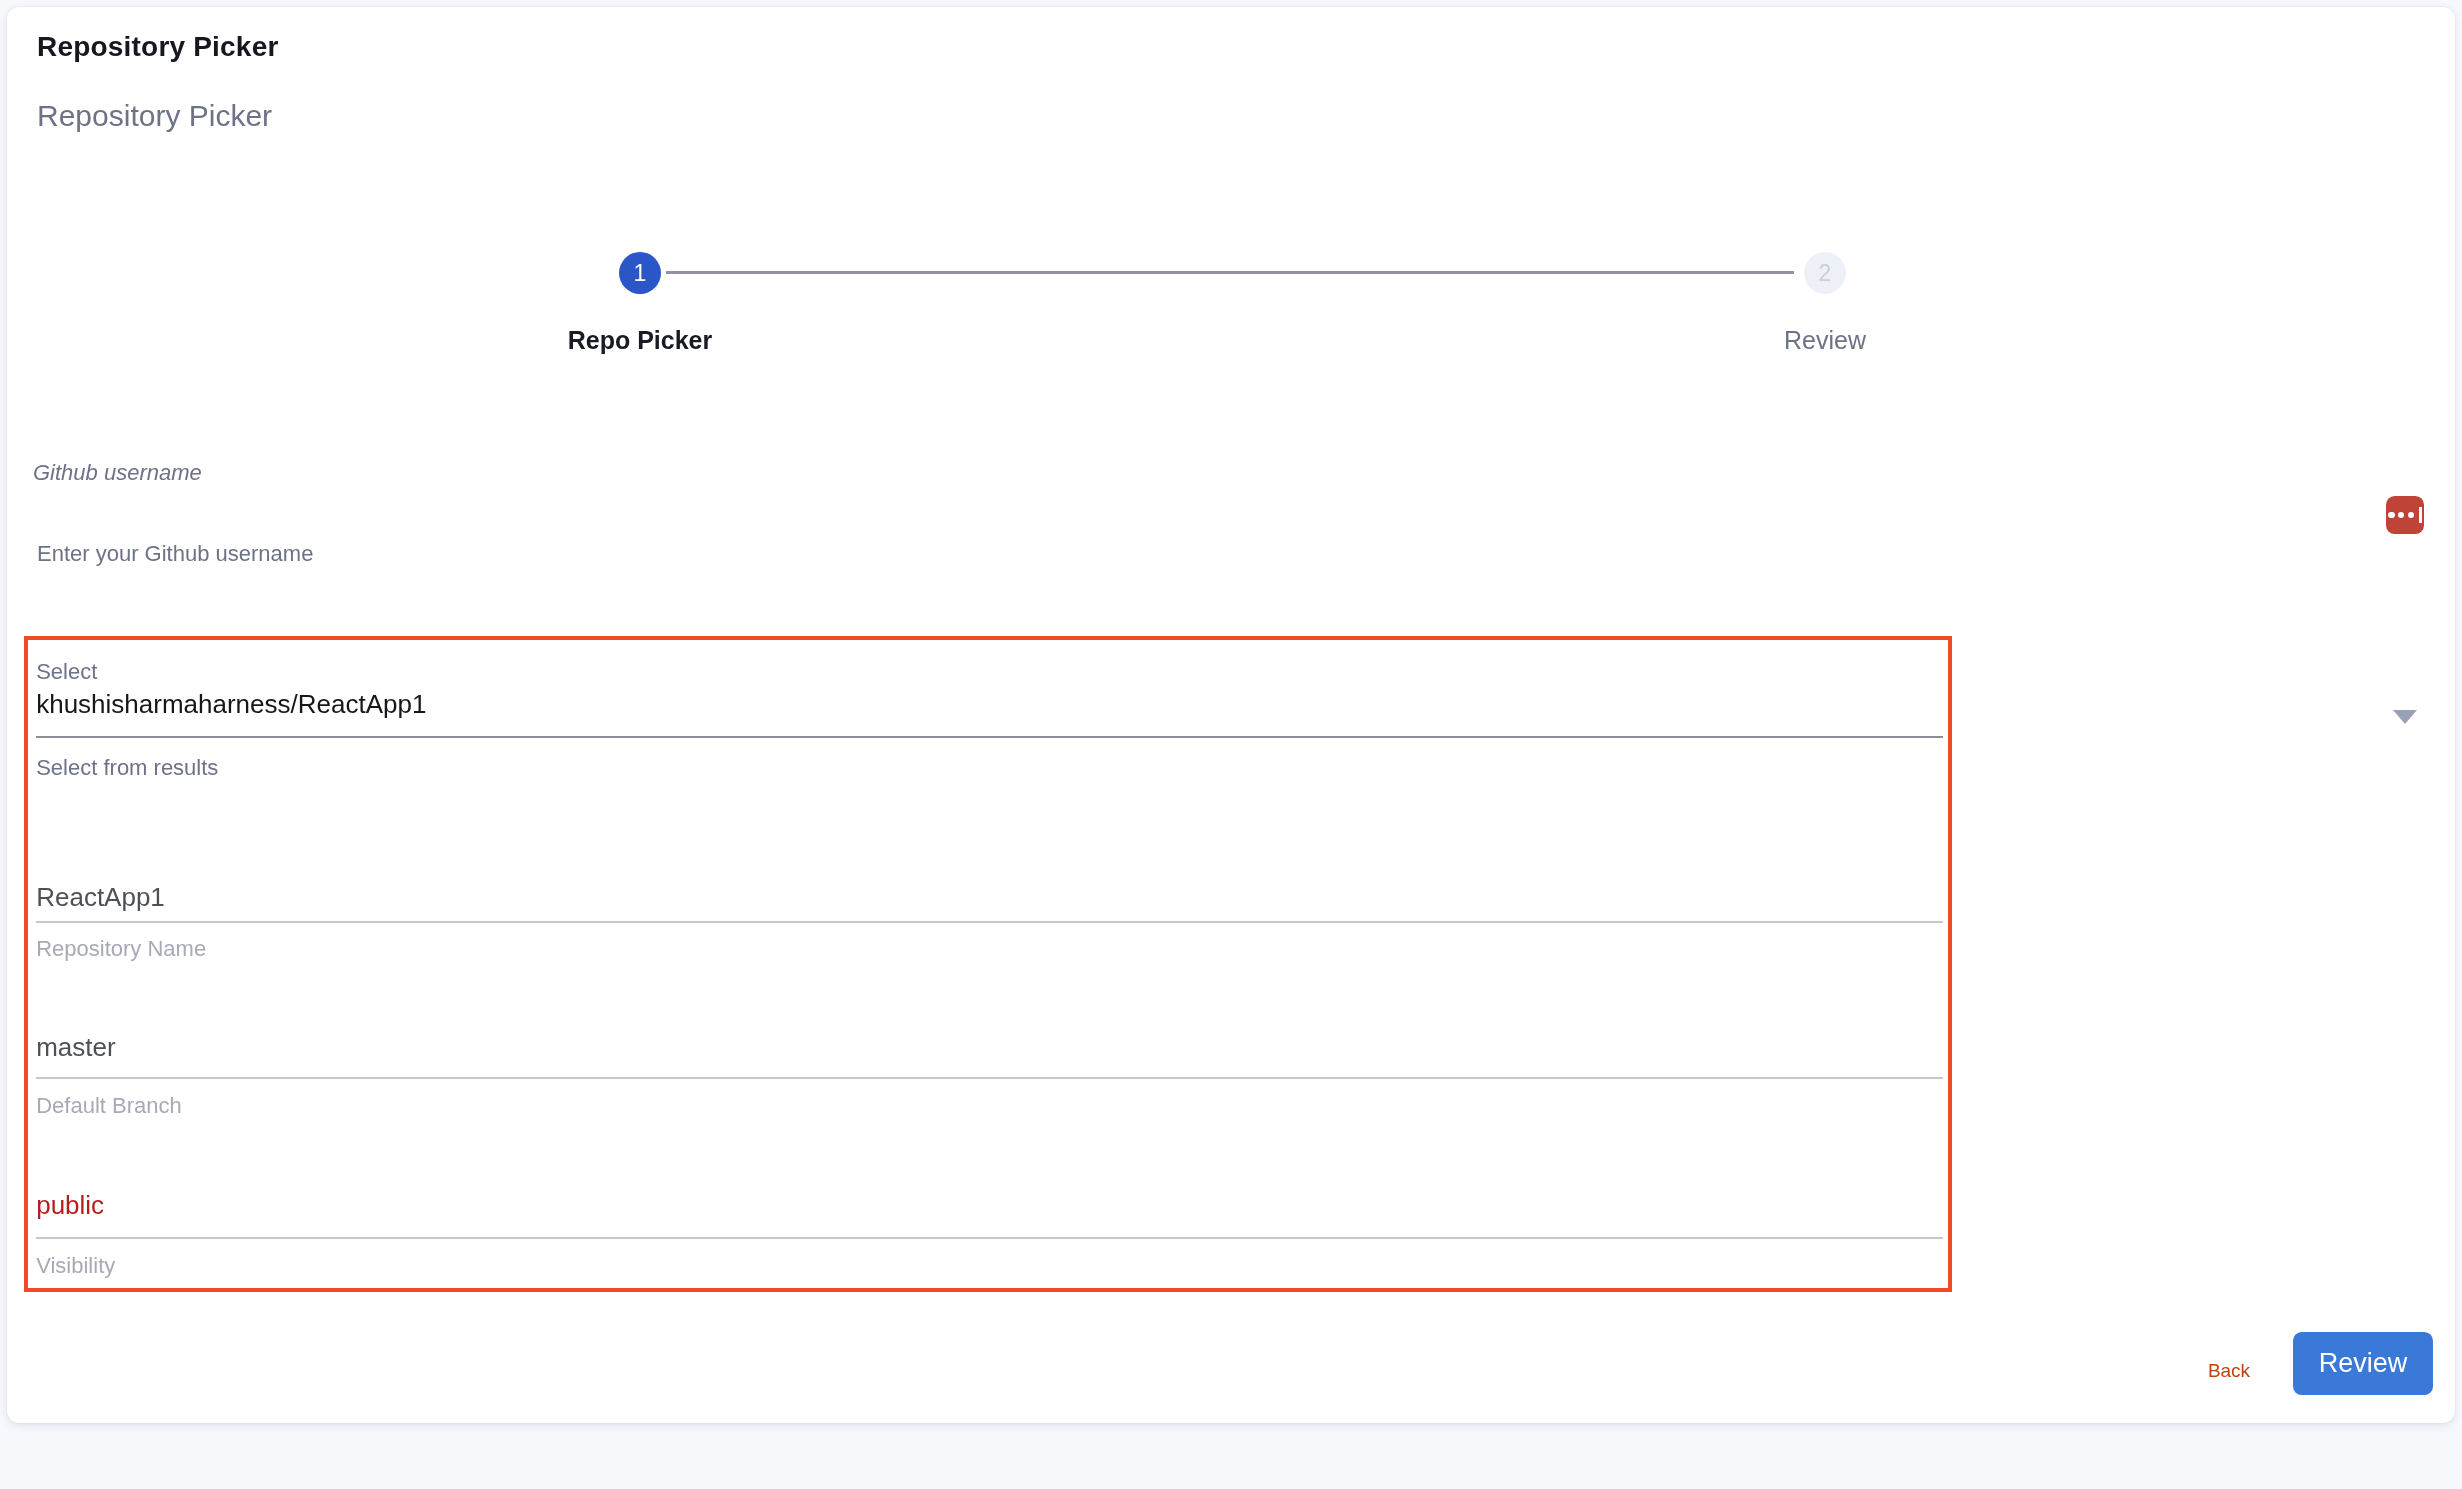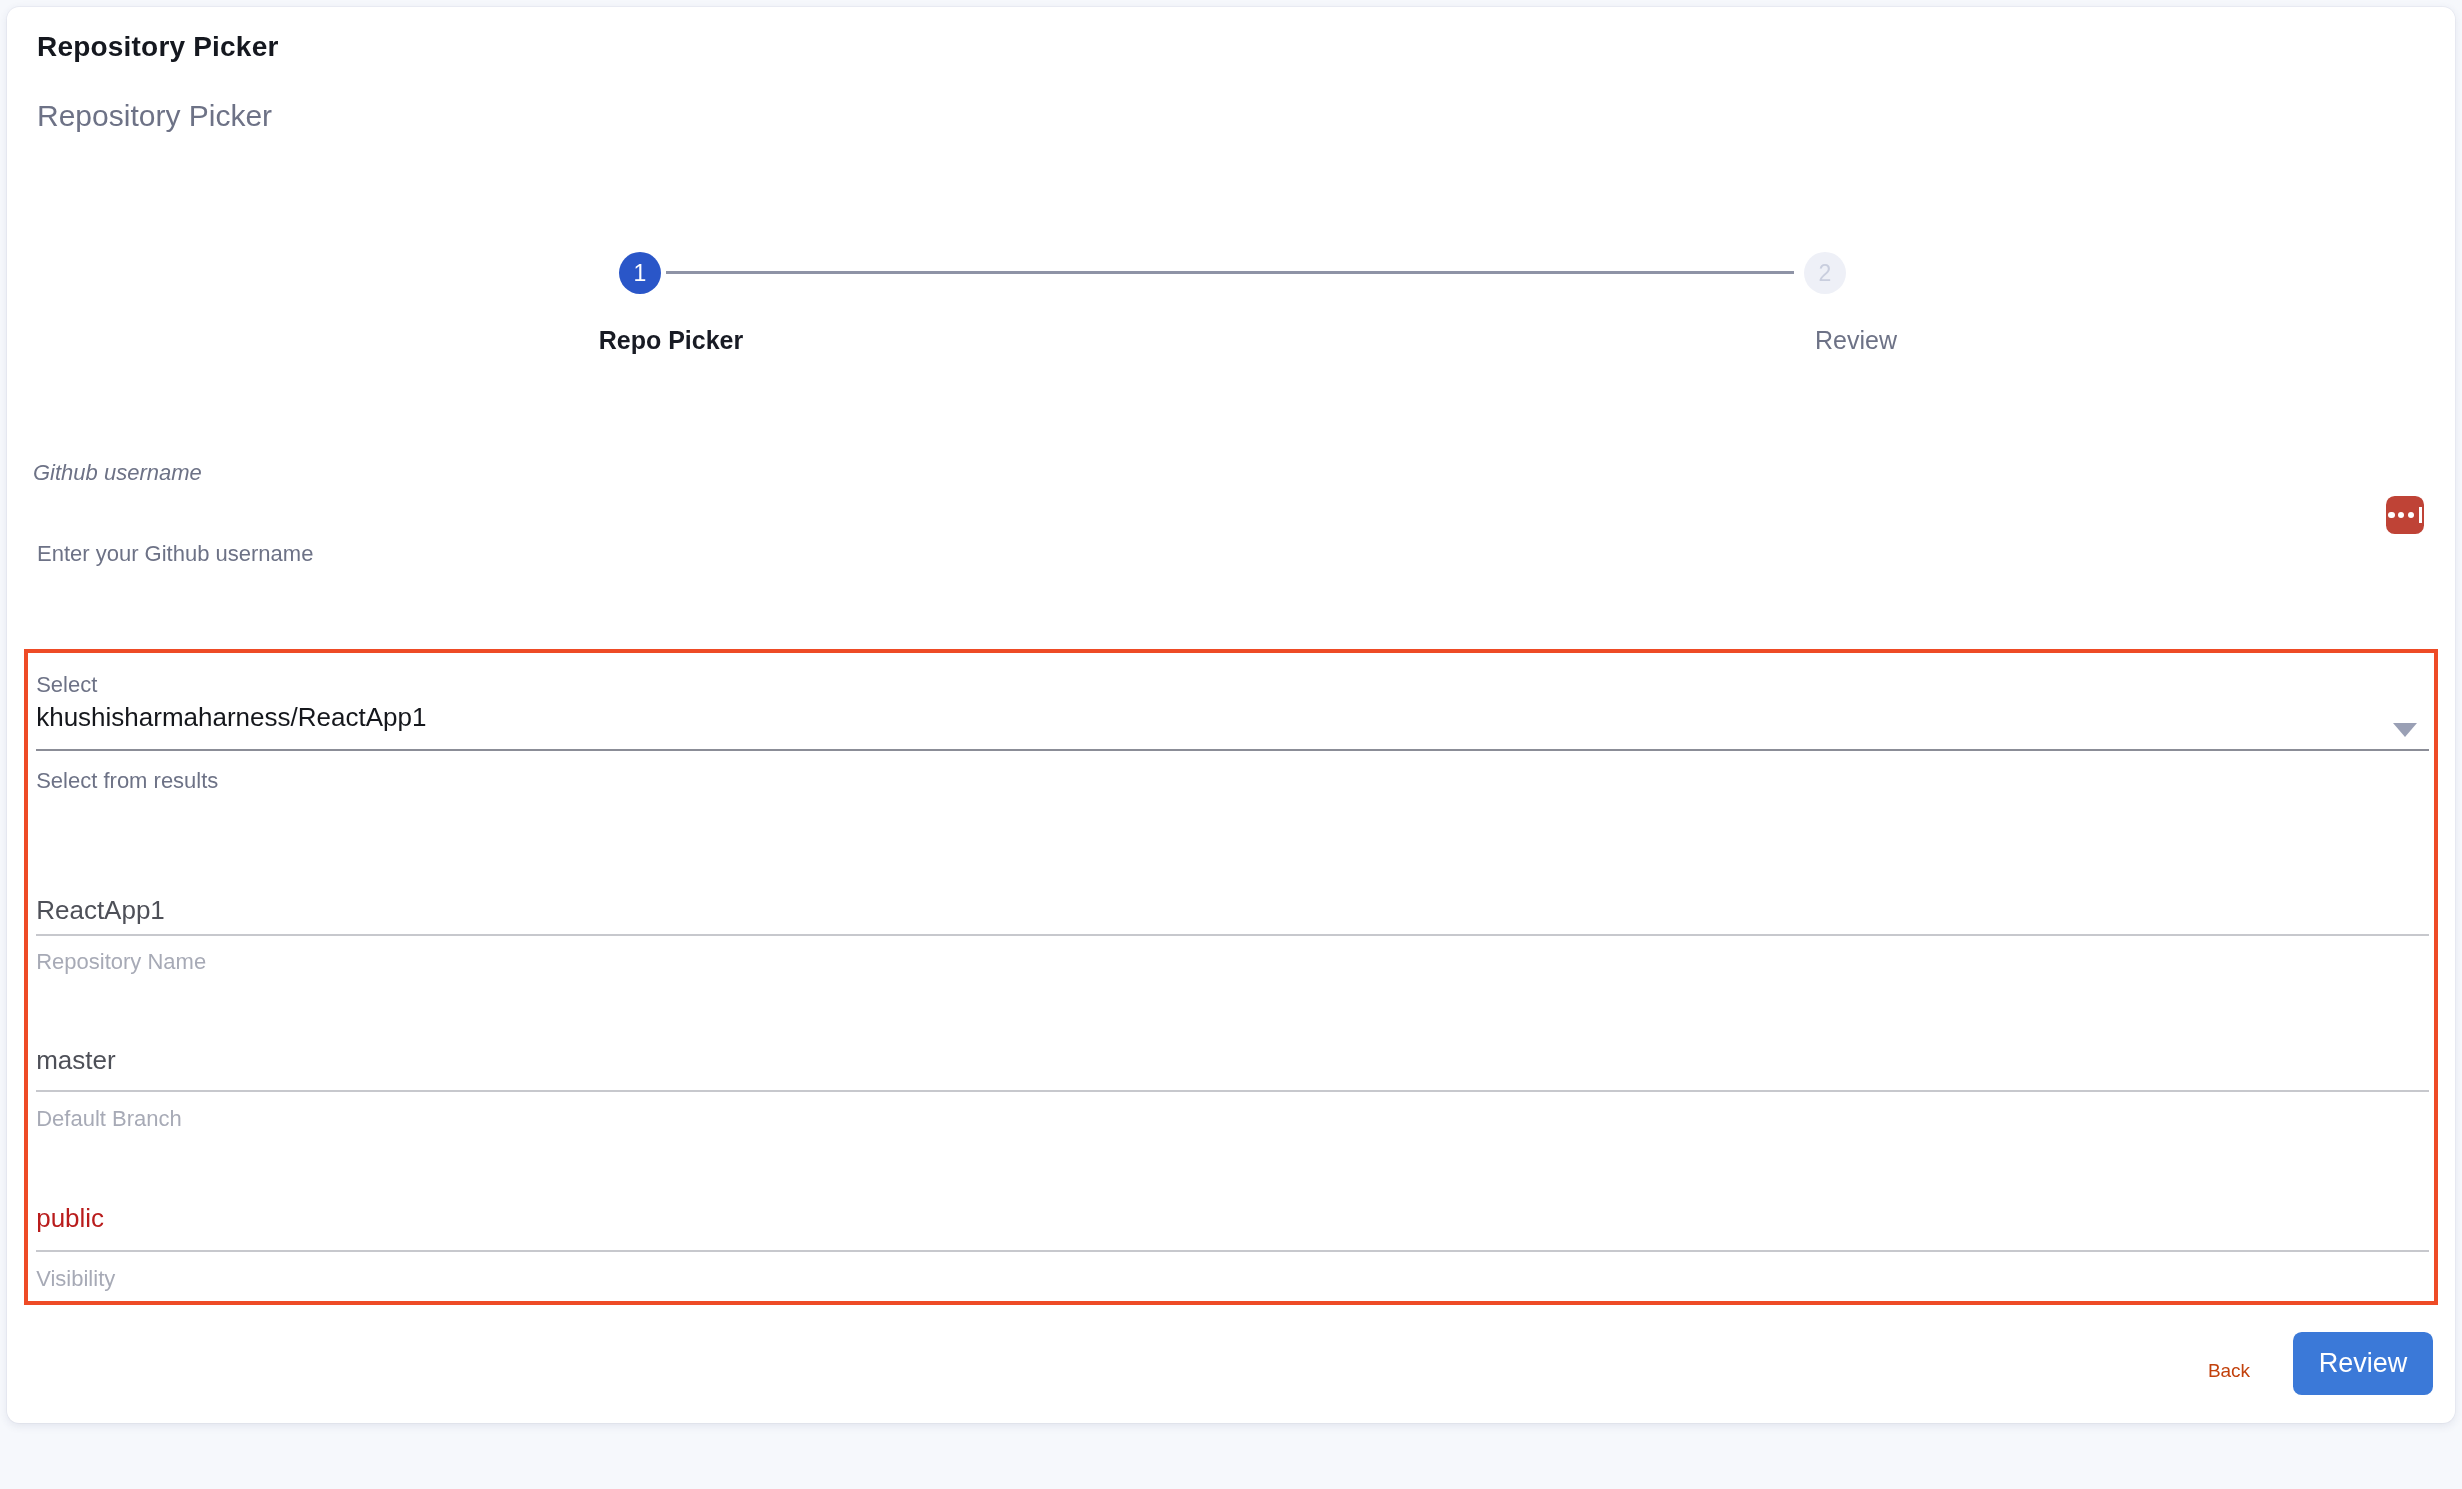--- a/index.html
+++ b/index.html
@@ -31,21 +31,21 @@
     position:absolute; width:42px; height:42px; border-radius:50%;
     display:flex; align-items:center; justify-content:center;
     font-size:23px;
   }
   .step-circle.active { background:#2a56c8; color:#ffffff; left:612px; top:245px; }
   .step-circle.inactive { background:#eef0f7; color:#c9cede; left:1797px; top:245px; }
   .step-line {
     position:absolute; left:659px; top:264px; width:1128px; height:2.6px;
     background:#8e93a6;
   }
-  .step-label { position:absolute; top:319px; transform:translateX(-50%); font-size:25px; white-space:nowrap;margin-left:31px; }
+  .step-label { position:absolute; top:319px; transform:translateX(-50%); font-size:25px; white-space:nowrap; }
   .step-label.active { left:633px; color:#181b24; font-weight:700; }
   .step-label.inactive { left:1818px; color:#6d7286; font-weight:400; }
 
   
   .gh-label { position:absolute; left:26px; top:453px; font-size:22px; color:#6d7286;font-style:italic; }
   .gh-input {
     position:absolute; left:26px; top:480px; width:2384px; height:56px;
     background:#e8f0fe; border:none; border-bottom:3.5px solid #7d8089;
     font-size:30px; color:#15171c; padding:0 52px 0 3.5px;
     font-family:"Liberation Sans", sans-serif; outline:none;
@@ -55,21 +55,21 @@
     background:#bf4336; border-radius:8.7px;
     display:flex; align-items:center; justify-content:center; gap:3.5px;
     cursor:pointer;
   }
   .lastpass-icon .dot { width:6.1px; height:6.1px; border-radius:50%; background:#ffffff; }
   .lastpass-icon .bar { width:2.6px; height:15.7px; background:#ffffff; margin-left:1.7px; }
   .gh-helper { position:absolute; left:30px; top:534px; font-size:22px; color:#6d7286; }
 
   
   .highlight-box {
-    position:absolute; left:17.4px; top:642px; width:2414px; height:656px;
+    position:absolute; left:17.4px; top:629px; width:1928px; height:656px;
     border:4.4px solid #ee4b26; background:transparent;
   }
   .hb-label { position:absolute; left:7.8px; font-size:22px; color:#6d7286; }
   .hb-value { position:absolute; left:7.8px; font-size:26px; }
   .hb-line  { position:absolute; left:7.8px; right:5.2px; height:1.7px; }
 
   .select-label   { top:19px; }
   .select-value   { top:49px; color:#15171c; cursor:pointer; }
   .select-caret {
     position:absolute; left:2365px; top:70px; width:0; height:0;

